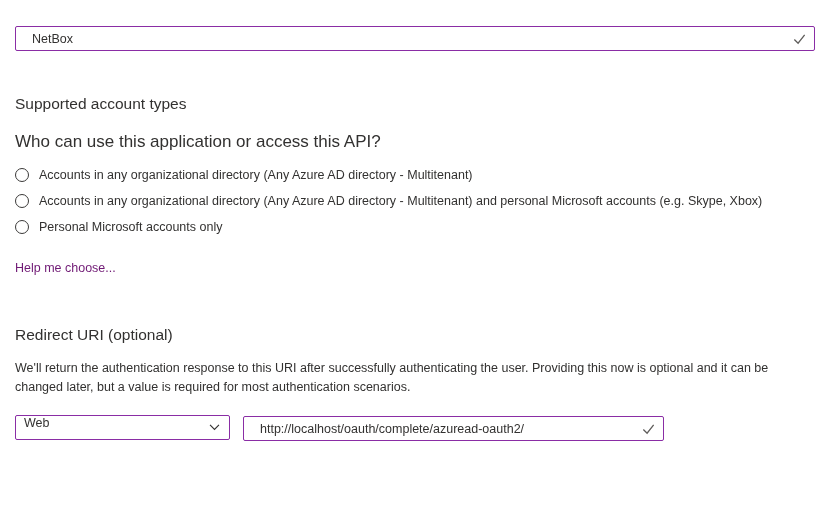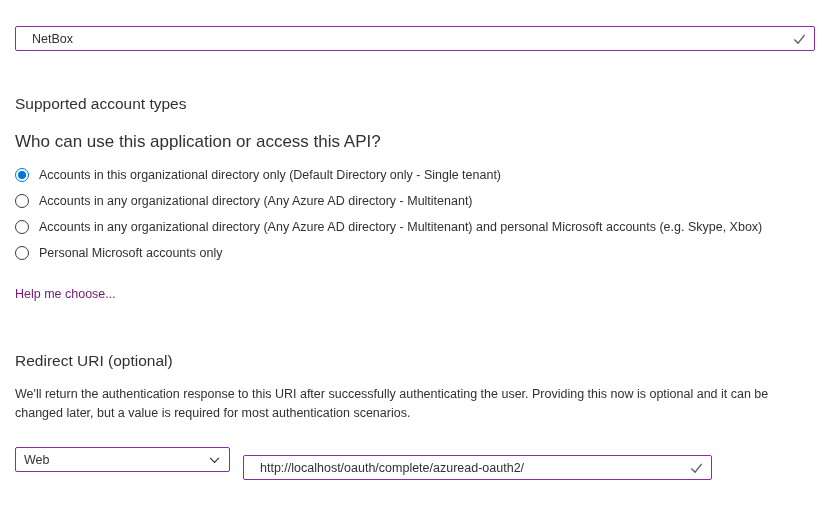--- a/index.html
+++ b/index.html
@@ -105,26 +105,26 @@
     align-items: center;
   }
   .platform-select {
     position: relative;
     width: 215px;
     height: 25px;
     border: 1.5px solid #8A2DA5;
     border-radius: 2px;
     background: #fff;
     display: flex;
-    align-items: flex-end;
+    align-items: flex-start;
     padding: 0 28px 4px 8px;
     font-size: 12.5px;
     cursor: pointer;
   }
-  .uri-input-wrap { position: relative; width: 469px; margin-top: 16px; text-decoration: underline; }
+  .uri-input-wrap { position: relative; width: 421px; margin-top: 3px; text-decoration: underline; }
 </style>
 </head>
 <body>
 
 <div class="page">
 
   <div class="sec-name">
     <div class="input-wrap">
       <input class="textbox" type="text" value="NetBox" style="">
       <span class="suffix-icon">
@@ -133,24 +133,20 @@
         </svg>
       </span>
     </div>
   </div>
 
   <div class="sec-account">
     <div class="section-title">Supported account types</div>
     <div class="question">Who can use this application or access this API?</div>
 
     <div class="radio-list">
-      <div class="radio-row">
-        <span class="radio selected"></span>
-        <span class="radio-label">Accounts in this organizational directory only (Default Directory only - Single tenant)</span>
-      </div>
       <div class="radio-row">
         <span class="radio"></span>
         <span class="radio-label">Accounts in any organizational directory (Any Azure AD directory - Multitenant)</span>
       </div>
       <div class="radio-row">
         <span class="radio"></span>
         <span class="radio-label">Accounts in any organizational directory (Any Azure AD directory - Multitenant) and personal Microsoft accounts (e.g. Skype, Xbox)</span>
       </div>
       <div class="radio-row">
         <span class="radio"></span>

